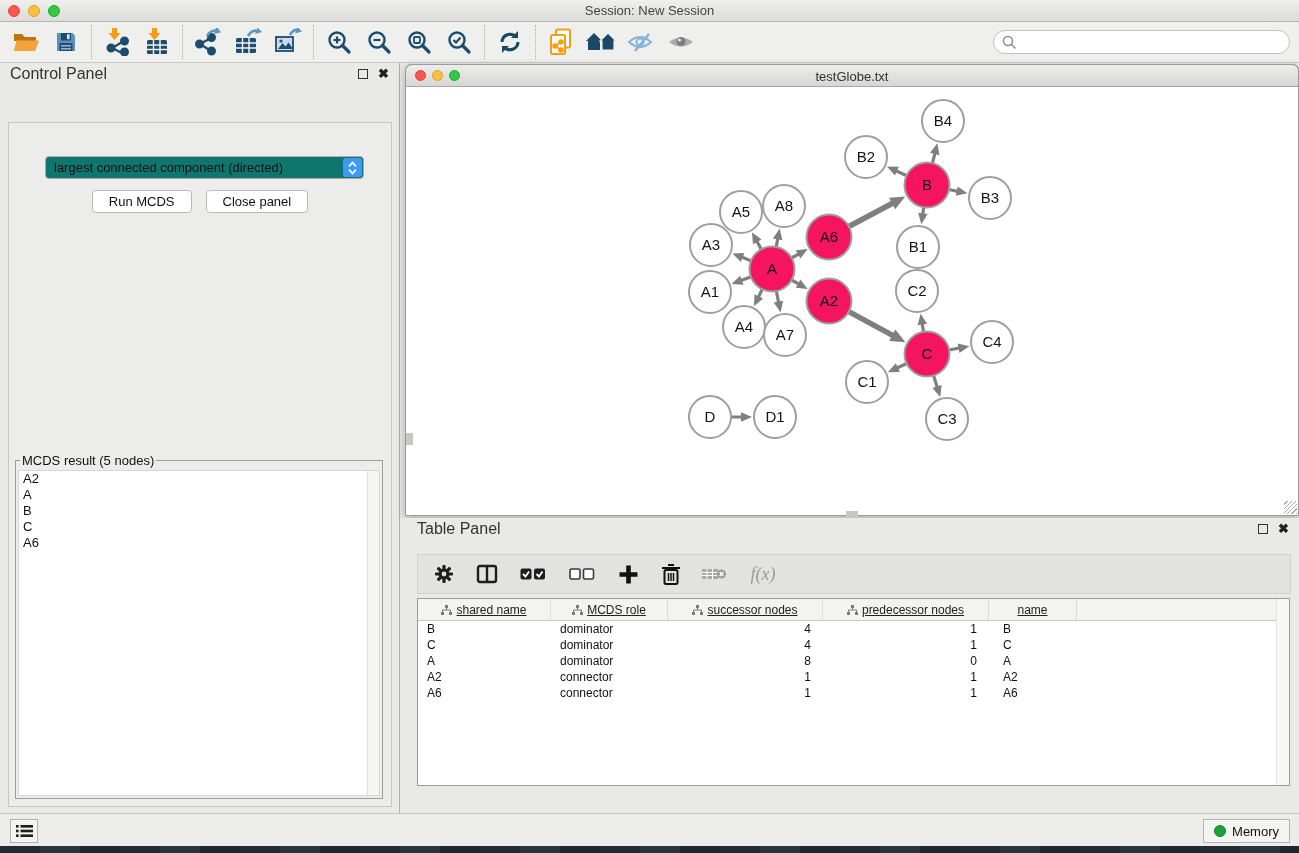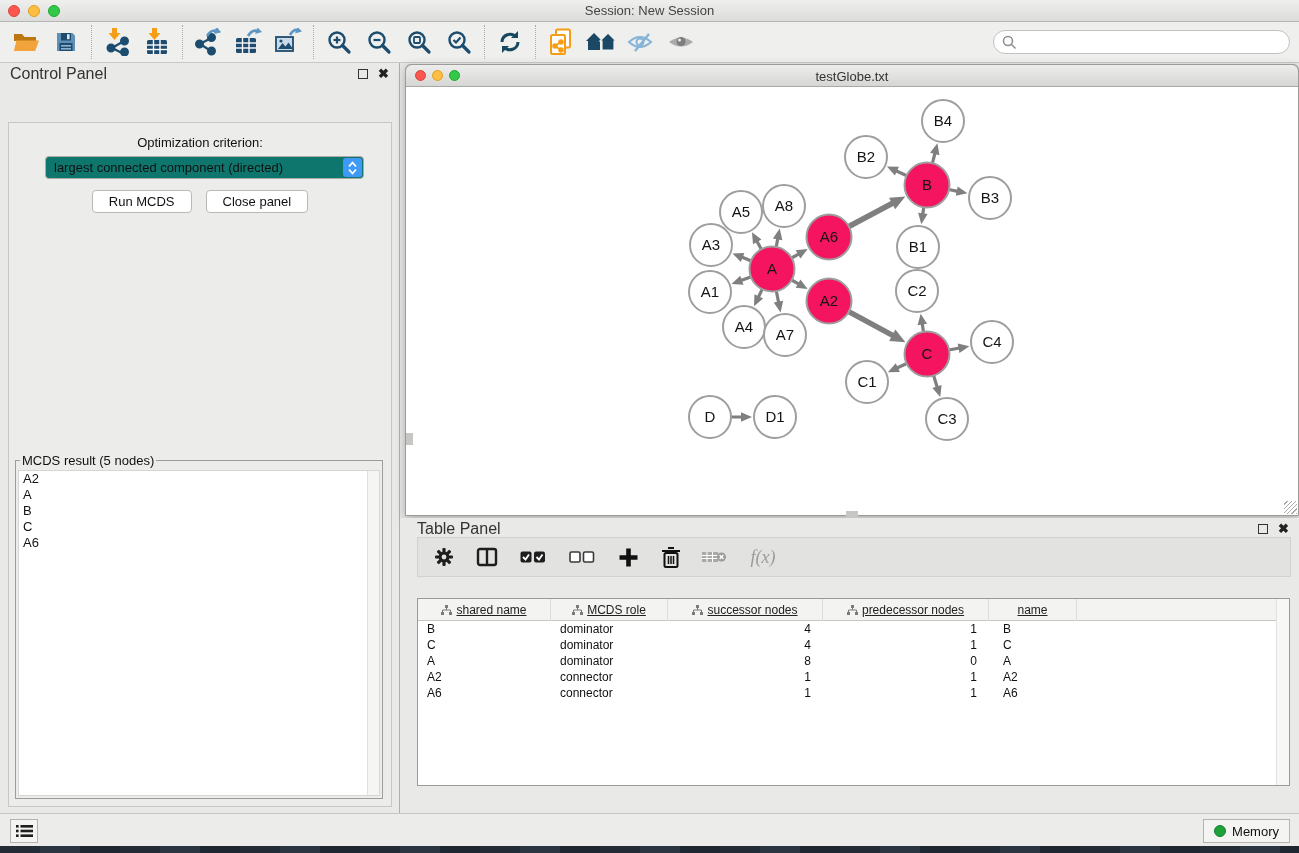--- a/index.html
+++ b/index.html
@@ -70,21 +70,21 @@
   .net-lights { position:absolute; left:9px; top:5px; display:flex; gap:6px; }
   .net-lights .light { width:11px; height:11px; }
   .net-canvas { position:absolute; left:0; top:22px; right:0; bottom:0; background:#fff; }
   .thumb-left { position:absolute; left:0px; top:368px; width:7px; height:12px; background:#C6C6C4; }
   .thumb-bottom { position:absolute; left:440px; bottom:-3px; width:12px; height:7px; background:#C6C6C4; }
   .resize-grip { position:absolute; right:1px; bottom:1px; width:13px; height:13px;
     background:repeating-linear-gradient(135deg, transparent 0 2px, #A9A9A7 2px 3px); }
 
   
   .table-panel { position:absolute; left:400px; top:518px; width:899px; height:295px; background:#E9E9E7; }
-  .tp-toolbar { position:absolute; left:17px; right:8px; top:19px; height:40px; background:#E2E2E0;
+  .tp-toolbar { position:absolute; left:17px; right:8px; top:36px; height:40px; background:#E2E2E0;
     border:1px solid #D2D2D0; display:flex; align-items:center; gap:15px; padding-left:12px; }
   .tpbtn { width:28px; height:28px; display:flex; align-items:center; justify-content:center; }
   .fx { font-family:"Liberation Serif", serif; font-style:italic; font-size:18px; color:#9A9A98; }
 
   .tp-table { position:absolute; left:17px; right:9px; top:80px; height:188px; background:#fff; border:1px solid #9A9A98; }
   .tbl-head { position:absolute; left:0; right:13px; top:0; height:22px; background:#F3F3F1;
     border-bottom:1px solid #C6C6C4; display:flex; }
   .th { height:22px; display:flex; align-items:center; justify-content:center; gap:4px;
     font-size:12px; color:#222; border-right:1px solid #DCDCDA;text-decoration:underline; }
   .tbl-rows { position:absolute; left:0; right:13px; top:22px; bottom:0; overflow:hidden; }
@@ -283,21 +283,20 @@
 
 <div class="control-panel">
   <div class="panel-header">
     <span class="ph-title">Control Panel</span>
     <span class="ph-icons">
       <span class="float-ic"></span>
       <span class="close-ic">✖</span>
     </span>
   </div>
   <div class="cp-body">
-    <div class="opt-label">Optimization criterion:</div>
     <div class="dropdown">
       <span>largest connected component (directed)</span>
       <span class="dd-spin">
         <svg class="ic" width="11" height="14" viewBox="0 0 11 14">
           <path d="M2 5.5 L5.5 1.5 L9 5.5" stroke="#fff" stroke-width="1.8" fill="none"></path>
           <path d="M2 8.5 L5.5 12.5 L9 8.5" stroke="#fff" stroke-width="1.8" fill="none"></path>
         </svg>
       </span>
     </div>
     <div class="btn-row">

